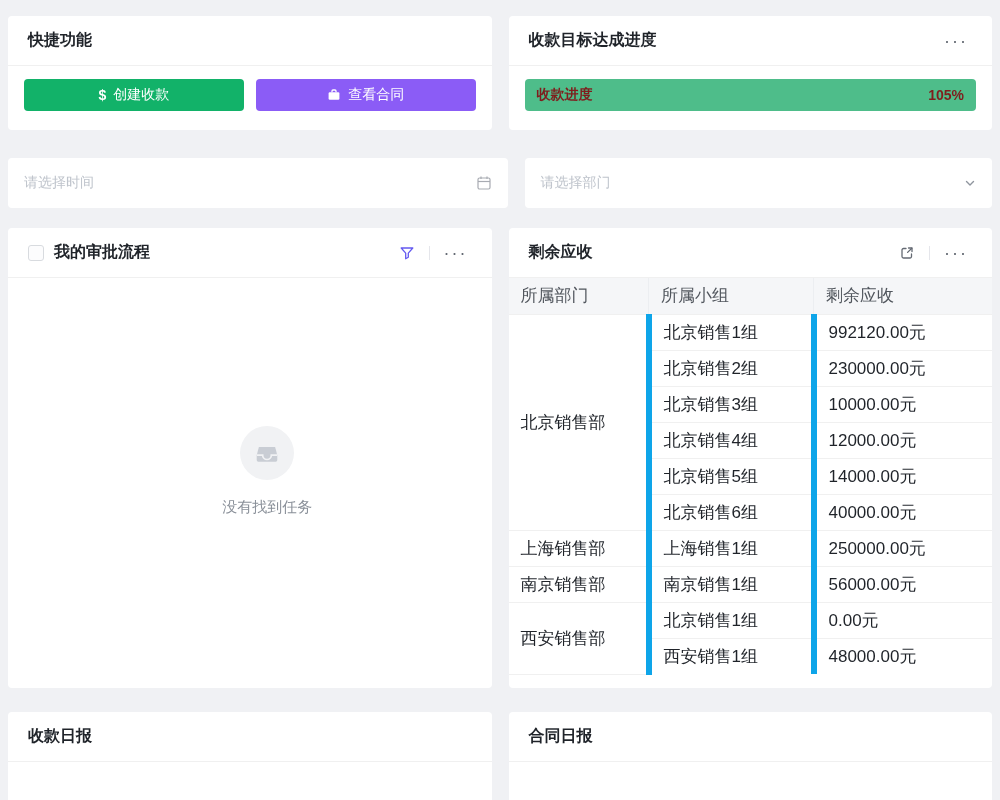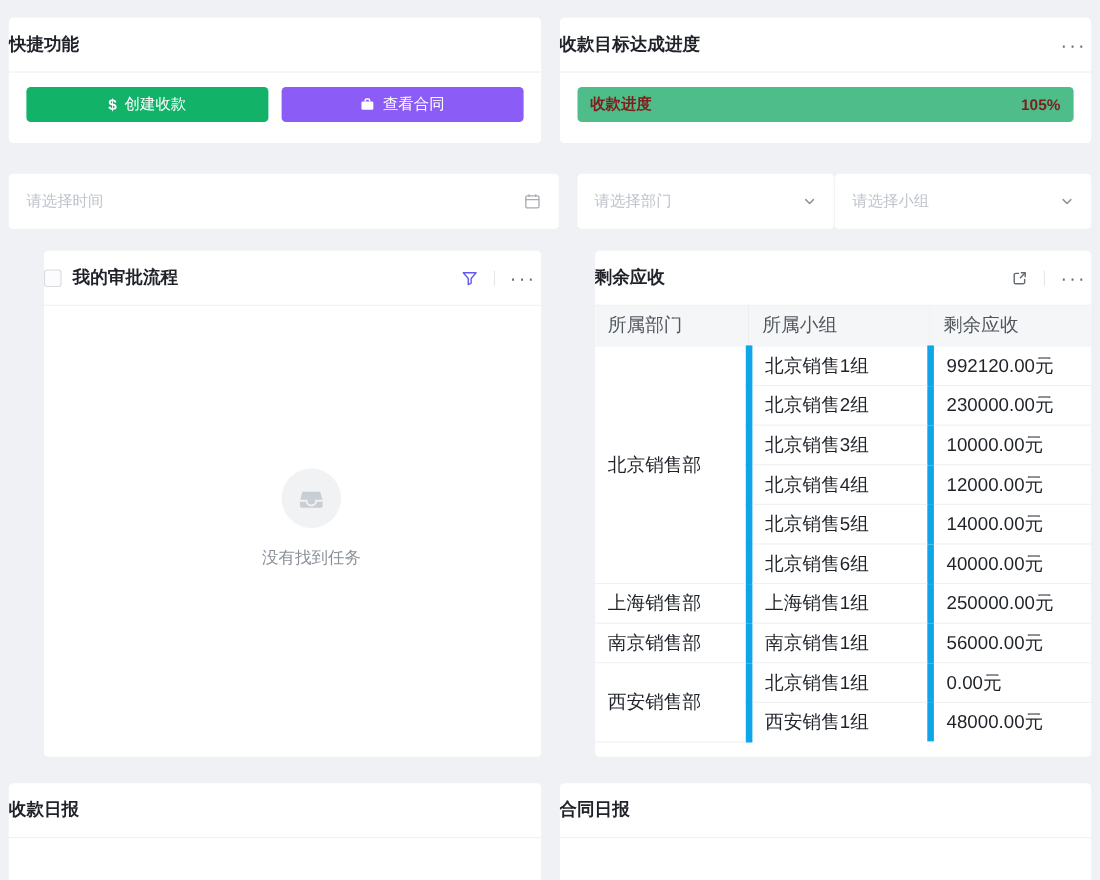--- a/index.html
+++ b/index.html
@@ -9,21 +9,21 @@
     background:#f0f1f4;
     color:#1f2329;
   }
   .page { width:1000px; height:800px; padding:16px 8px 0 8px; overflow:hidden; }
   .row { display:flex; gap:17px; }
   .col { flex:1; min-width:0; }
 
   .card { background:#ffffff; border-radius:4px; overflow:hidden; }
   .card-header {
     height:50px; display:flex; align-items:center;
-    padding:0 0; border-bottom:1px solid #f0f0f0;
+    padding:0 20px; border-bottom:1px solid #f0f0f0;
   }
   .card-title { font-size:16px; font-weight:700; color:#1f2329; }
   .header-spacer { flex:1; }
   .more-btn {
     font-size:18px; color:#646a73; letter-spacing:2px; line-height:1;
     cursor:pointer; padding:2px 4px; user-select:none;
   }
   .icon-btn { display:flex; align-items:center; cursor:pointer; padding:2px 4px; }
   .v-sep { width:1px; height:14px; background:#e5e6eb; margin:0 10px; }
 
@@ -52,21 +52,21 @@
     height:50px; background:#ffffff; border-radius:4px;
     display:flex; align-items:center; padding:0 16px;
     color:#bfc4cc; font-size:14px; cursor:pointer;
   }
   .field .header-spacer { flex:1; }
   .half-row { display:flex; gap:1px; flex:1; min-width:0; }
   .half-row .field { flex:1; min-width:0; }
 
   
   .row3 { margin-top:20px; }
-  .row3 .card { height:460px; display:flex; flex-direction:column;margin-left:32px; }
+  .row3 .card { height:460px; display:flex; flex-direction:column; }
   .checkbox {
     width:16px; height:16px; border:1px solid #d8dbdf; border-radius:3px;
     background:#fcfcfd; margin-right:10px; flex:0 0 auto; cursor:pointer;
   }
   .empty-body {
     flex:1; display:flex; flex-direction:column; align-items:center;
     justify-content:center; gap:18px; transform:translateY(-12px);padding-left:35px;
   }
   .empty-circle {
     width:54px; height:54px; border-radius:50%; background:#f1f2f4;
@@ -151,29 +151,20 @@
     <div class="half-row">
       <div class="field">
         <span>请选择部门</span>
         <span class="header-spacer"></span>
         <span class="icon-btn" style="padding:0">
           <svg width="12" height="12" viewBox="0 0 12 12">
               <path d="M2.5 4.5 L6 8 L9.5 4.5" fill="none" stroke="#8f959e" stroke-width="1.4" stroke-linecap="round" stroke-linejoin="round"></path>
             </svg>
         </span>
       </div>
-      <div class="field">
-        <span>请选择小组</span>
-        <span class="header-spacer"></span>
-        <span class="icon-btn" style="padding:0">
-          <svg width="12" height="12" viewBox="0 0 12 12">
-              <path d="M2.5 4.5 L6 8 L9.5 4.5" fill="none" stroke="#8f959e" stroke-width="1.4" stroke-linecap="round" stroke-linejoin="round"></path>
-            </svg>
-        </span>
-      </div>
     </div>
   </div>
 
   <div class="row row3">
     <div class="col card">
       <div class="card-header">
         <span class="checkbox"></span>
         <span class="card-title">我的审批流程</span>
         <span class="header-spacer"></span>
         <span class="icon-btn">

